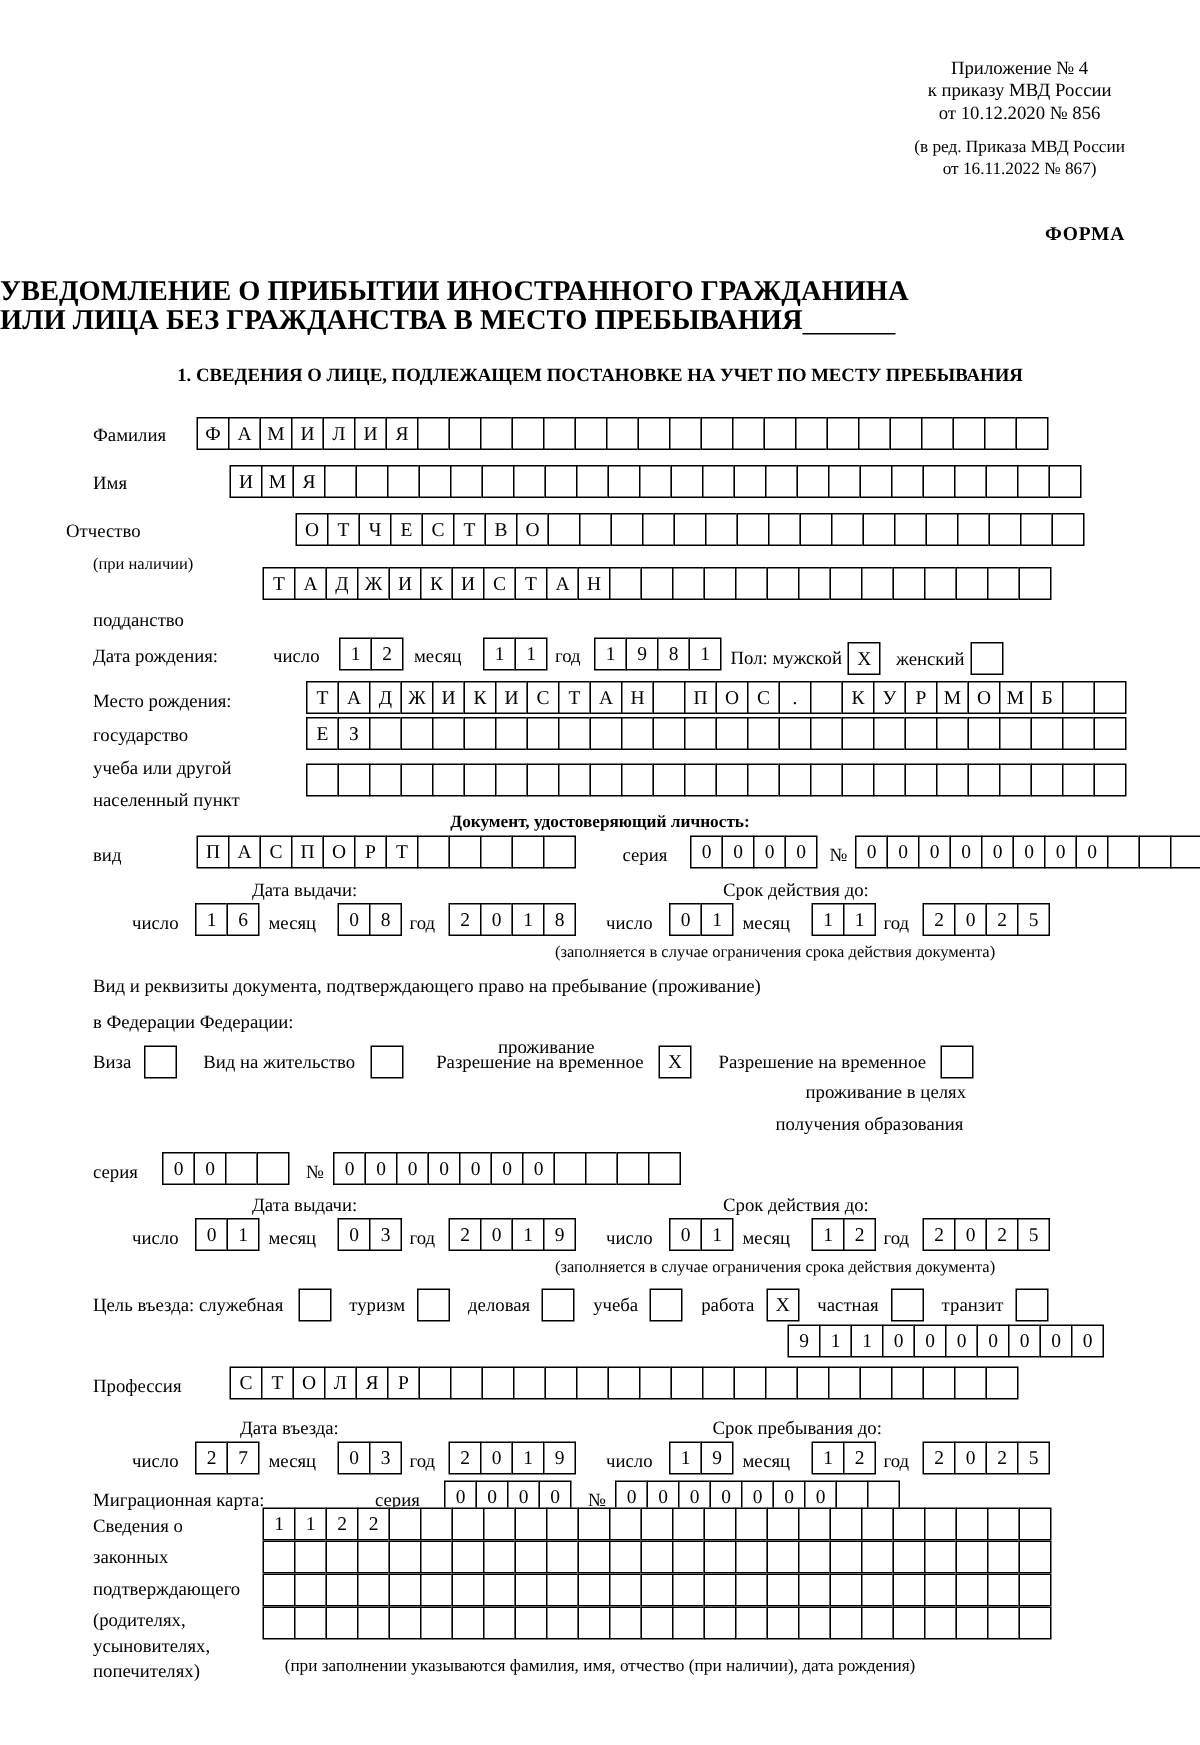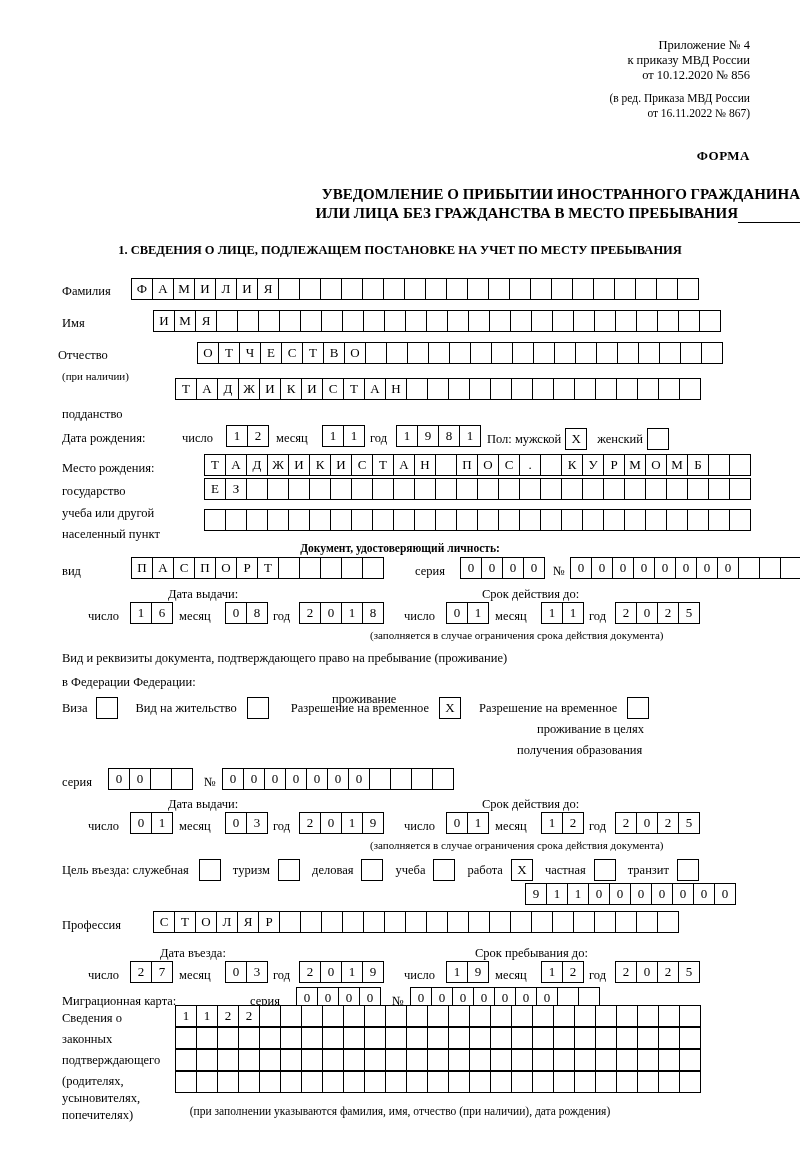--- a/index.html
+++ b/index.html
@@ -10,40 +10,40 @@
     color:#000;
     position:relative;
     overflow:hidden;
   }
   .page{position:relative;width:800px;height:1163px;}
 
   
   .hdr{
     position:absolute;
     top:38px; right:50px;
-    text-align:right;
+    text-align:center;
     font-size:12.5px;
     line-height:15px;
   }
   .hdr .small{font-size:11.5px;}
   .hdr .gap{height:8px;}
 
   .forma{
     position:absolute;
     top:148px; right:50px;
     font-size:13px;
     font-weight:bold;
     letter-spacing:.5px;
   }
 
   .title{
     position:absolute;
     top:185px; left:0; width:800px;
-    text-align:right;
-    font-size:15px;
+    text-align:left;
+    font-size:19px;
     font-weight:bold;
     line-height:19px;
   }
   .title .ul{
     display:inline-block;
     width:62px;
     border-bottom:1px solid #000;
     vertical-align:bottom;
     height:14px;
   }
@@ -180,21 +180,21 @@
       <div class="cell"></div>
       <div class="cell"></div>
       <div class="cell"></div>
       <div class="cell"></div>
       <div class="cell"></div>
       <div class="cell"></div>
       <div class="cell"></div>
       <div class="cell"></div>
     </div>
 
-  <div class="row" style="top:345px;left:58px;">
+  <div class="row" style="top:345px;left:44px;">
     <span class="lbl">Отчество</span>
   </div>
   <div class="row" style="top:366px;left:62px;">
     <span class="lbl small">(при наличии)</span>
   </div>
   <div class="row cells" style="top:342px;left:197px;" id="patronymic-cells">
       <div class="cell">О</div>
       <div class="cell">Т</div>
       <div class="cell">Ч</div>
       <div class="cell">Е</div>

